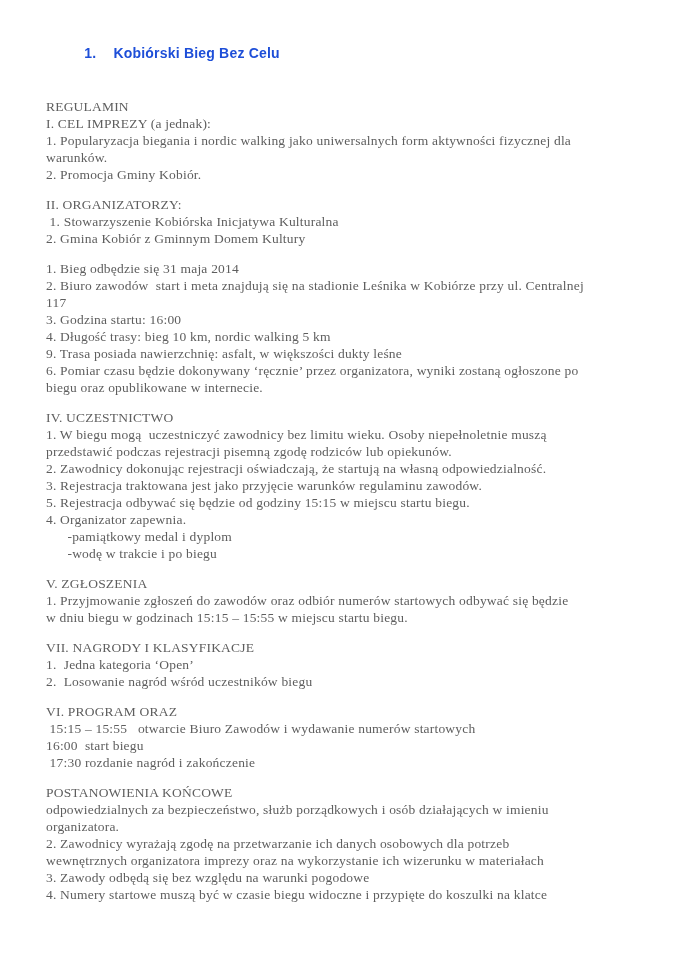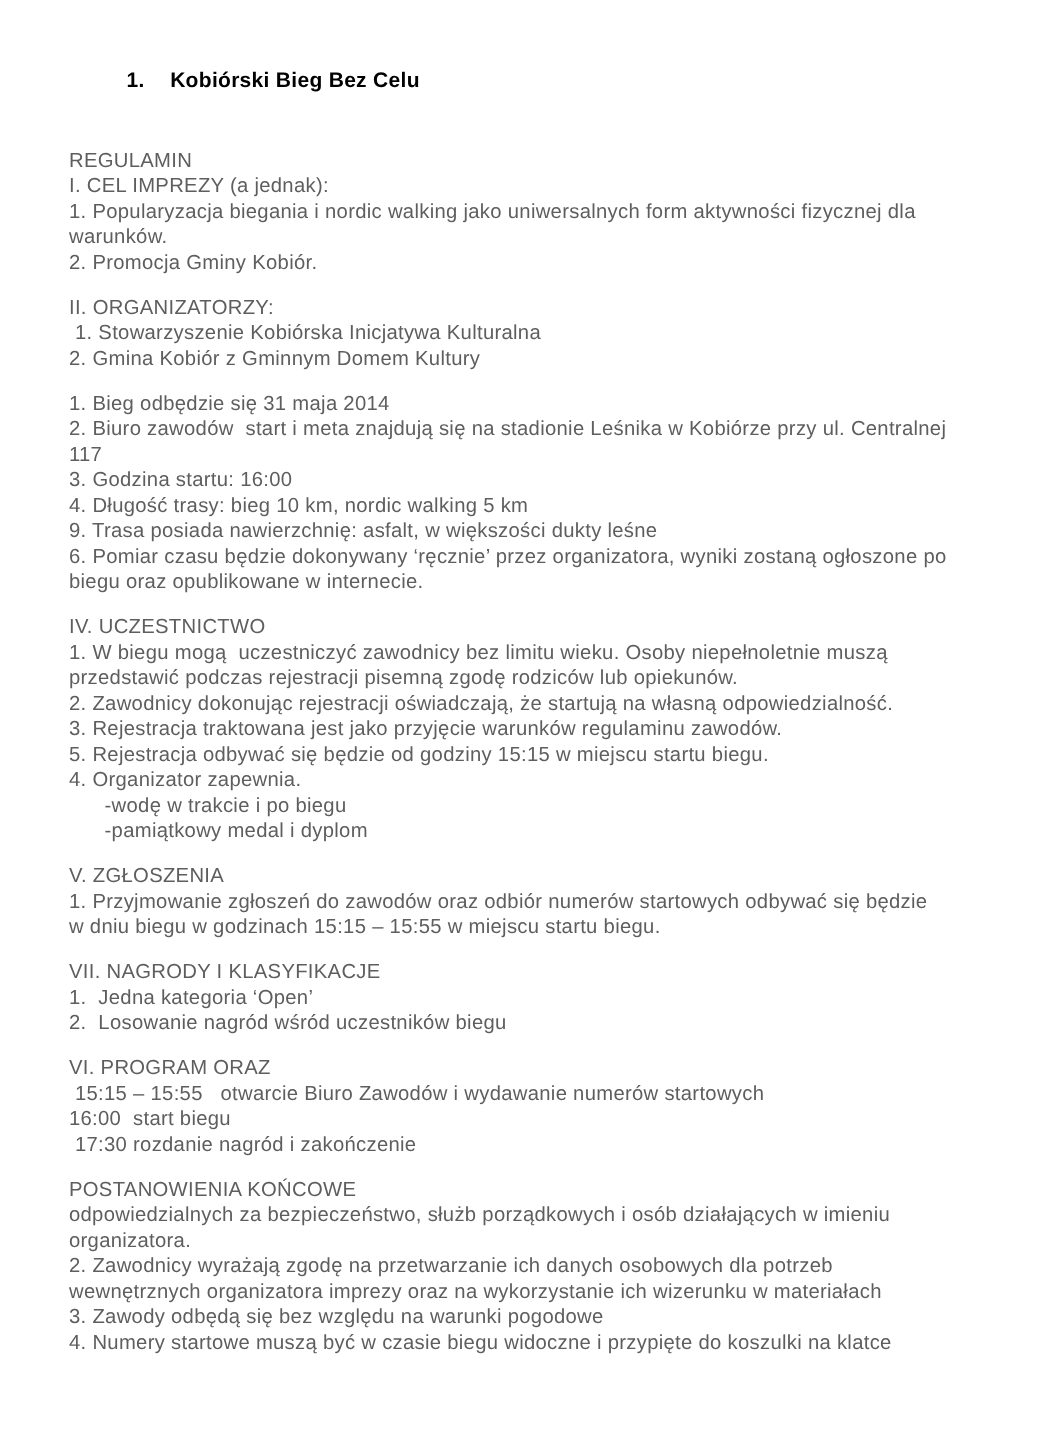--- a/index.html
+++ b/index.html
@@ -19,21 +19,21 @@
     height: 960px;
     padding: 28px 20px 0 46px;
     background: #ffffff;
   }
   .doc-title {
     margin-left: 22px;
     margin-bottom: 19px;
     font-size: 14px;
     line-height: 17px;
     font-weight: bold;
-    color: #000000;
+    color: #1d4ed8;
     letter-spacing: 0.2px;
     white-space: pre;
   }
   .doc-title .title-number {
     display: inline-block;
     margin-right: 17px;
   }
   .doc-body {
     font-size: 13.5px;
     line-height: 17px;
@@ -42,20 +42,21 @@
   }
   .section {
     margin-top: 13px;
   }
   .section:first-child {
     margin-top: 0;
   }
   .line {
     white-space: pre;
     min-height: 17px;
+    font-family: Liberation Serif, serif;
   }
 </style>
 </head>
 <body>
 
 <div class="page">
   <div class="doc-title">
     <span class="title-number">1.</span><span>Kobiórski Bieg Bez Celu</span>
   </div>
   <div class="doc-body" id="doc-sections">
@@ -82,22 +83,22 @@
         <div class="line">biegu oraz opublikowane w internecie.</div>
       </div>
       <div class="section">
         <div class="line">IV. UCZESTNICTWO</div>
         <div class="line">1. W biegu mogą  uczestniczyć zawodnicy bez limitu wieku. Osoby niepełnoletnie muszą</div>
         <div class="line">przedstawić podczas rejestracji pisemną zgodę rodziców lub opiekunów.</div>
         <div class="line">2. Zawodnicy dokonując rejestracji oświadczają, że startują na własną odpowiedzialność.</div>
         <div class="line">3. Rejestracja traktowana jest jako przyjęcie warunków regulaminu zawodów.</div>
         <div class="line">5. Rejestracja odbywać się będzie od godziny 15:15 w miejscu startu biegu.</div>
         <div class="line">4. Organizator zapewnia.</div>
+        <div class="line">      -pamiątkowy medal i dyplom</div>
         <div class="line">      -wodę w trakcie i po biegu</div>
-        <div class="line">      -pamiątkowy medal i dyplom</div>
       </div>
       <div class="section">
         <div class="line">V. ZGŁOSZENIA</div>
         <div class="line">1. Przyjmowanie zgłoszeń do zawodów oraz odbiór numerów startowych odbywać się będzie</div>
         <div class="line">w dniu biegu w godzinach 15:15 – 15:55 w miejscu startu biegu.</div>
       </div>
       <div class="section">
         <div class="line">VII. NAGRODY I KLASYFIKACJE</div>
         <div class="line">1.  Jedna kategoria ‘Open’</div>
         <div class="line">2.  Losowanie nagród wśród uczestników biegu</div>

